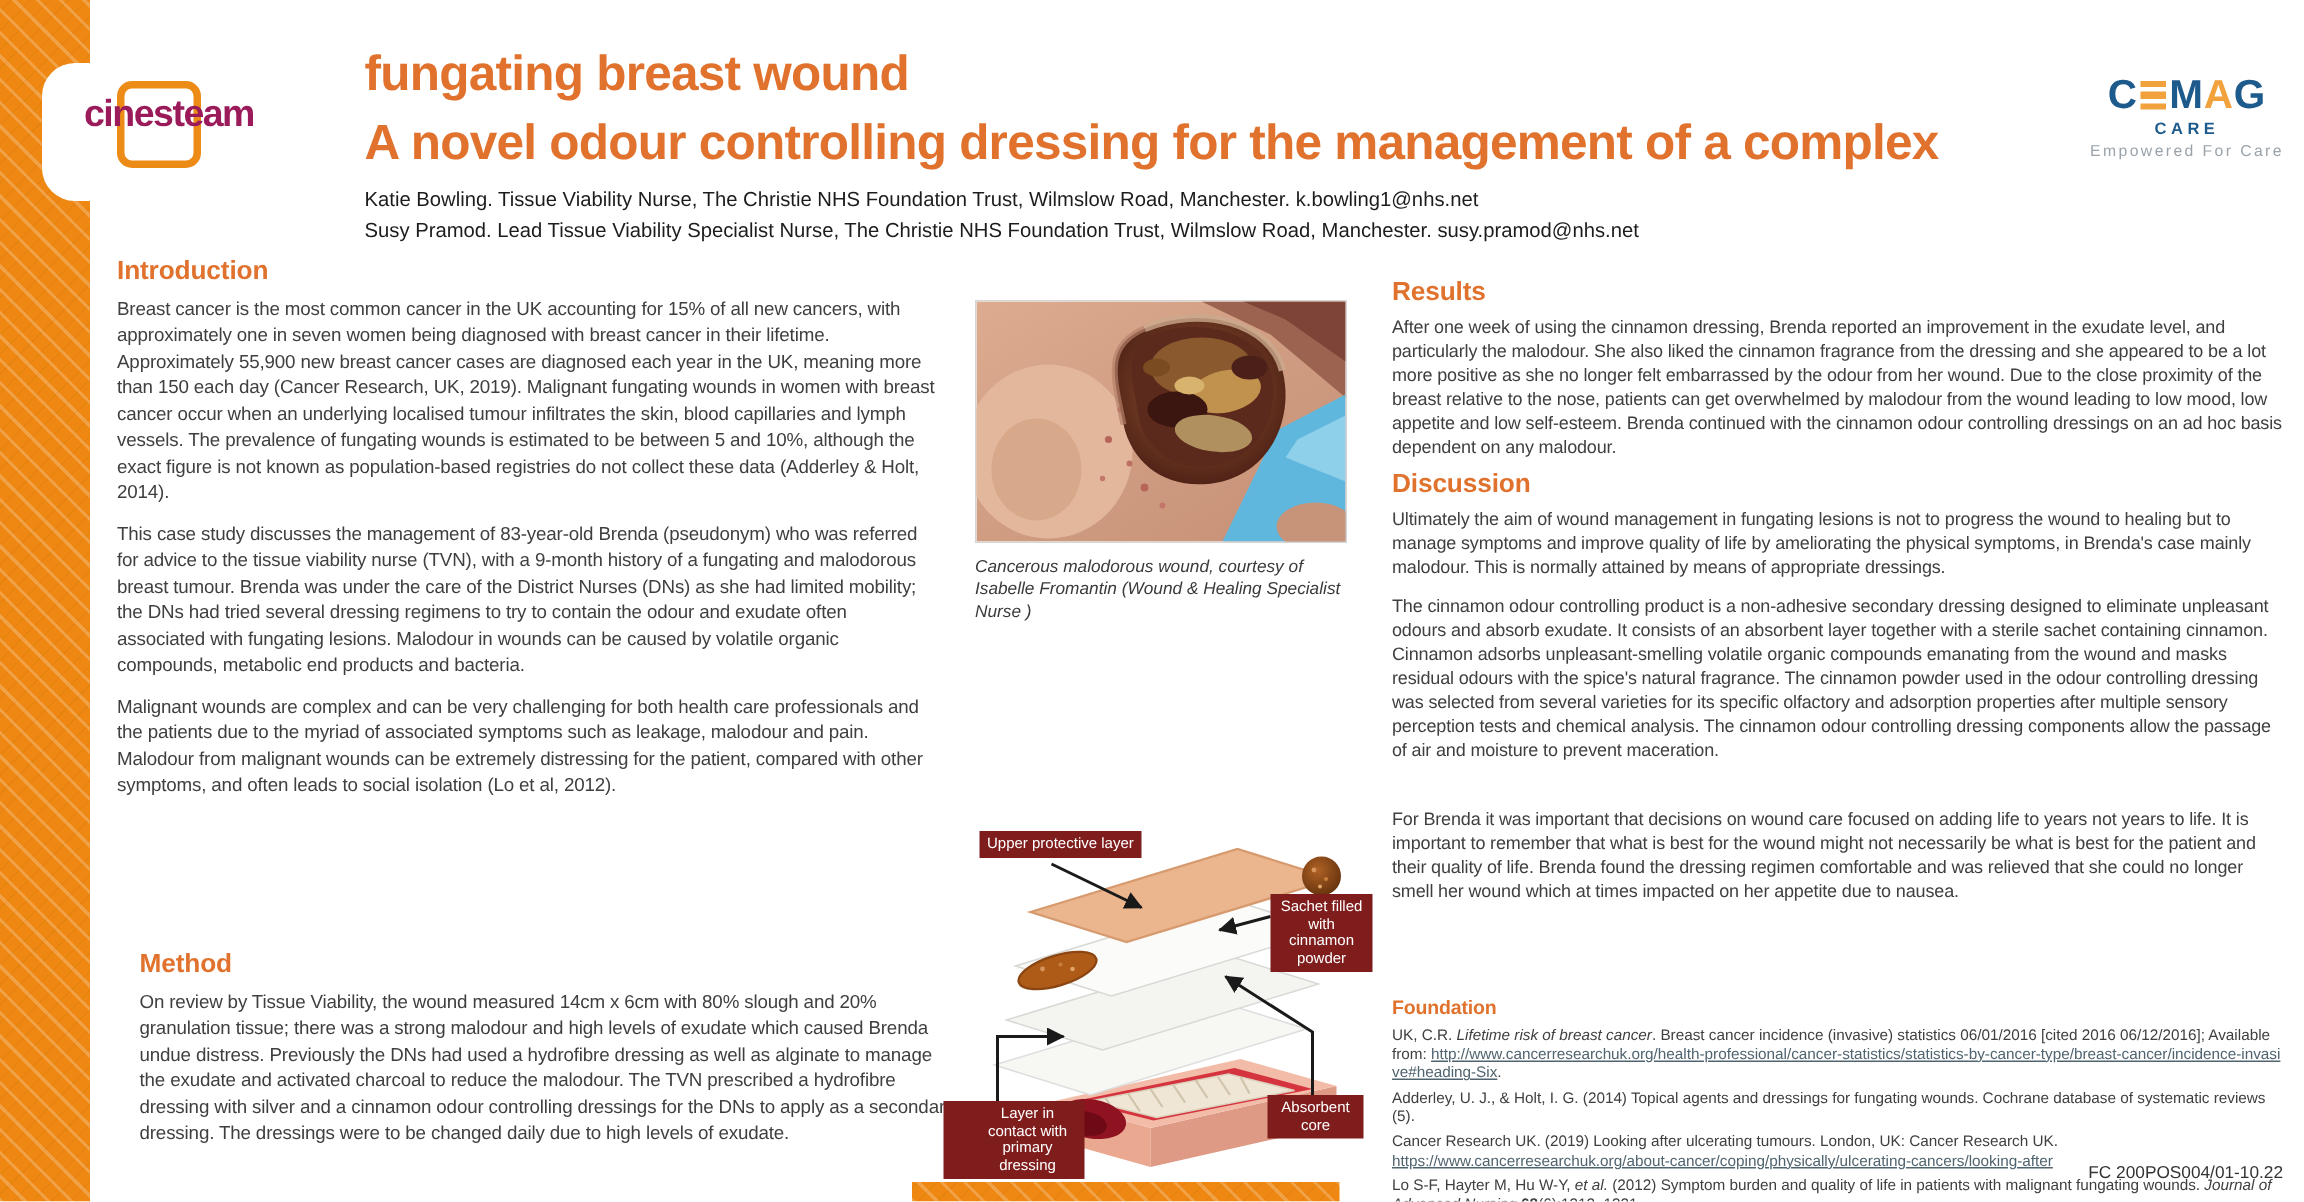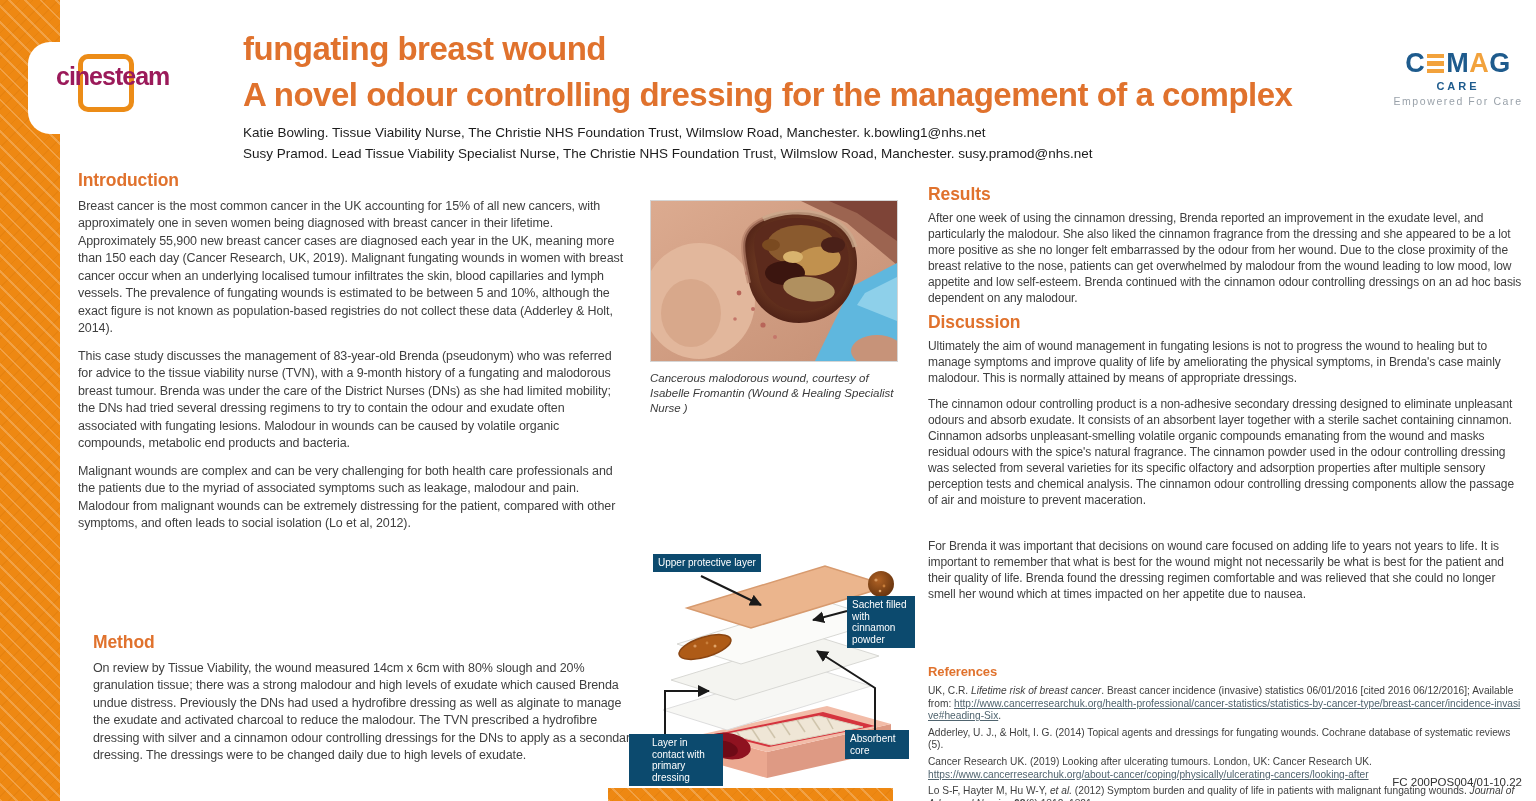--- a/index.html
+++ b/index.html
@@ -46,21 +46,21 @@
   .refs-h{font-size:13px;margin-bottom:5px;}
   .ref{font-size:10.2px;line-height:12.6px;margin:0 0 4px 0;letter-spacing:0;}
   .ref-link{color:#50646f;text-decoration:underline;word-break:break-all;cursor:pointer;}
   .footer-code{position:absolute;right:14px;top:776px;font-size:11.5px;color:#333;}
 
   
   .photo-wrap{position:absolute;left:650px;top:200px;width:246px;}
   .photo{display:block;border:1px solid #d5d5d5;}
   .caption{font-style:italic;font-size:11.5px;line-height:15px;color:#3a3a3a;margin-top:9px;}
   .diagram{position:absolute;left:625px;top:548px;width:290px;height:238px;}
-  .dlabel{position:absolute;background:#0c4a6e;color:#fff;font-size:10px;line-height:11.5px;padding:3px 5px;}
+  .dlabel{position:absolute;background:#7f1d1d;color:#fff;font-size:10px;line-height:11.5px;padding:3px 5px;text-align:center;}
   .dl-upper{left:28px;top:6px;white-space:nowrap;}
   .dl-sachet{left:222px;top:48px;width:58px;}
   .dl-absorbent{left:220px;top:182px;width:54px;}
   .dl-contact{left:4px;top:186px;width:66px;padding-left:23px;}
 </style>
 </head>
 <body>
 
 <div class="left-bar orange-tex"></div>
 <div class="left-bar-notch"></div>
@@ -212,21 +212,21 @@
   </div>
   <div class="sec sec-discussion">
     <h2>Discussion</h2>
     <p>Ultimately the aim of wound management in fungating lesions is not to progress the wound to healing but to manage symptoms and improve quality of life by ameliorating the physical symptoms, in Brenda's case mainly malodour.  This is normally attained by means of appropriate dressings.</p>
     <p>The cinnamon odour controlling product is a non-adhesive secondary dressing designed to eliminate unpleasant odours and absorb exudate. It consists of an absorbent layer together with a sterile sachet containing cinnamon. Cinnamon adsorbs unpleasant-smelling volatile organic compounds emanating from the wound and masks residual odours with the spice's natural fragrance. The cinnamon powder used in the odour controlling dressing was selected from several varieties for its specific olfactory and adsorption properties after multiple sensory perception tests and chemical analysis. The cinnamon odour controlling dressing components allow the passage of air and moisture to prevent maceration.</p>
   </div>
   <div class="sec sec-conclusion">
     <p>For Brenda it was important that decisions on wound care focused on adding life to years not years to life.  It is important to remember that what is best for the wound might not necessarily be what is best for the patient and their quality of life.  Brenda found the dressing regimen comfortable and was relieved that she could no longer smell her wound which at times impacted on her appetite due to nausea.</p>
   </div>
   <div class="sec sec-references">
-    <h2 class="refs-h">References</h2>
+    <h2 class="refs-h">Foundation</h2>
     <div>
         <p class="ref"><span>UK, C.R. </span><span style="font-style: italic;">Lifetime risk of breast cancer</span><span>. Breast cancer incidence (invasive) statistics 06/01/2016 [cited 2016 06/12/2016]; Available from: </span><a class="ref-link">http://www.cancerresearchuk.org/health-professional/cancer-statistics/statistics-by-cancer-type/breast-cancer/incidence-invasive#heading-Six</a><span>.</span></p>
         <p class="ref"><span>Adderley, U. J., &amp; Holt, I. G. (2014) Topical agents and dressings for fungating wounds. Cochrane database of systematic reviews (5).</span></p>
         <p class="ref"><span>Cancer Research UK. (2019) Looking after ulcerating tumours. London, UK: Cancer Research UK.</span><br><a class="ref-link">https://www.cancerresearchuk.org/about-cancer/coping/physically/ulcerating-cancers/looking-after</a></p>
         <p class="ref"><span>Lo S-F, Hayter M, Hu W-Y, </span><span style="font-style: italic;">et al.</span><span> (2012) Symptom burden and quality of life in patients with malignant fungating wounds. </span><span style="font-style: italic;">Journal of Advanced Nursing </span><span style="font-weight: bold;">68</span><span>(6):1312–1321.</span></p>
       </div>
   </div>
 </div>
 
 <div class="bottom-strip orange-tex"></div>

